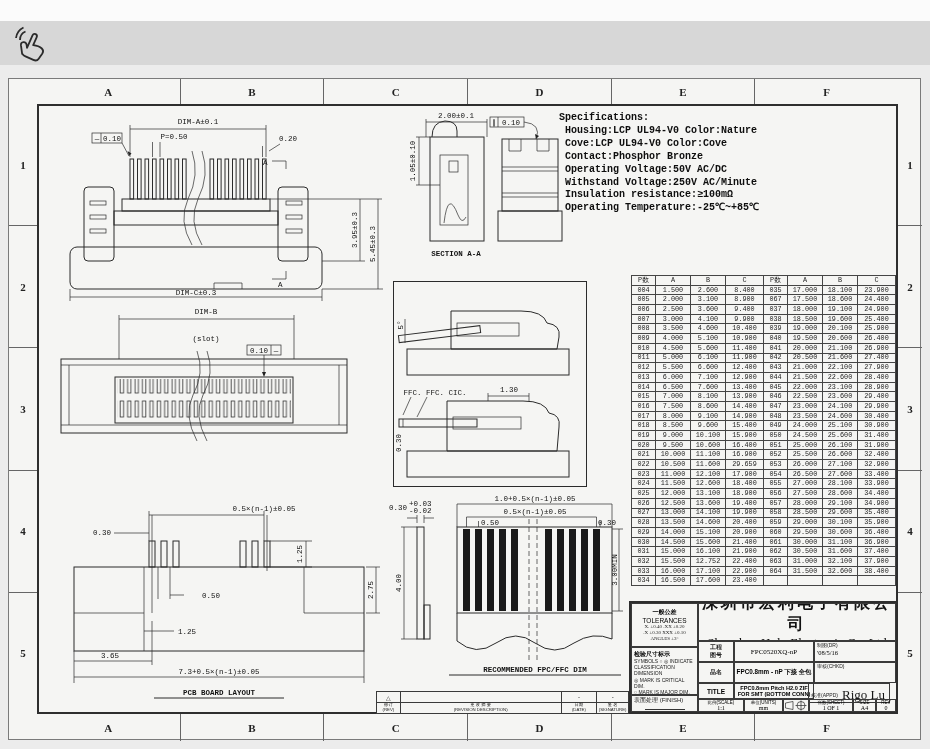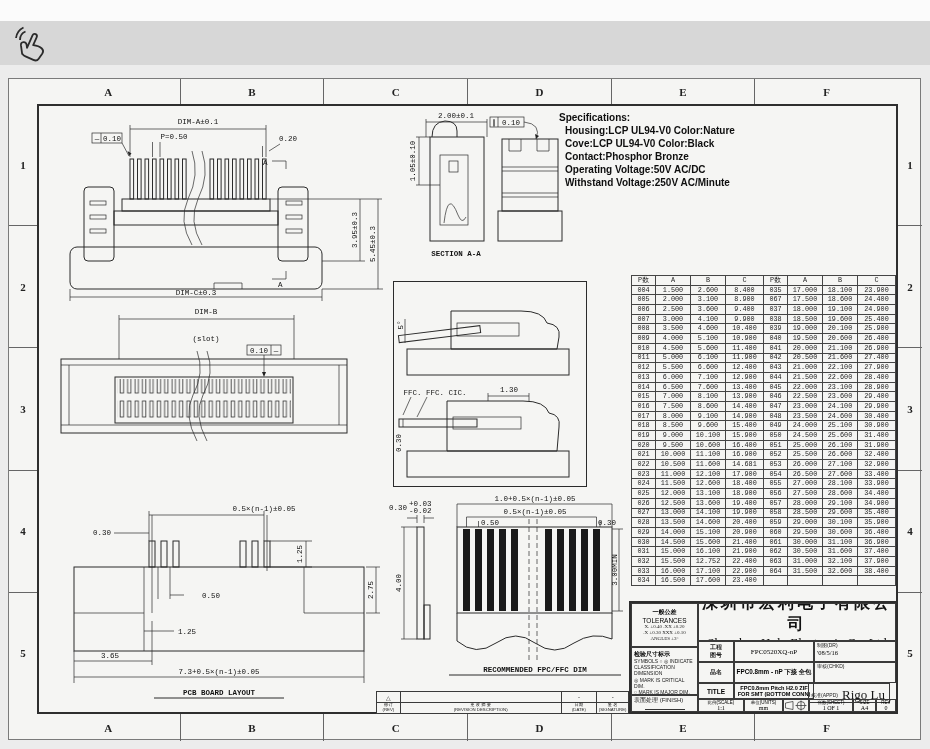--- a/index.html
+++ b/index.html
@@ -13,21 +13,21 @@
 .inner-frame{position:absolute;left:28px;top:25px;width:861px;height:610px;border:2px solid #2e2e2e}
 .zone{position:absolute;display:flex;color:#222;font-weight:bold;font-size:11px;font-family:"Liberation Serif","DejaVu Serif",serif}
 .zone-cell{flex:1;display:flex;align-items:center;justify-content:center}
 .zone.h .zone-cell + .zone-cell{border-left:1px solid #666}
 .zone.v{flex-direction:column}
 .zone.v .zone-cell + .zone-cell{border-top:1px solid #666}
 svg{overflow:visible;display:block}
 svg .ln{fill:none;stroke:#2b2b2b;stroke-width:1}
 svg .lnt{fill:none;stroke:#2b2b2b;stroke-width:0.7}
 svg text{font-family:"Liberation Mono","DejaVu Sans Mono",monospace;fill:#121212;font-size:7.5px}
-.specs{position:absolute;left:550px;top:33px;width:364px;font-family:Liberation Sans, sans-serif;font-weight:bold;color:#0e0e0e;font-size:10px;line-height:12.9px;white-space:nowrap}
+.specs{position:absolute;left:550px;top:33px;width:364px;font-family:Liberation Mono, monospace;font-weight:bold;color:#0e0e0e;font-size:10px;line-height:12.9px;white-space:nowrap}
 .specs .sline{padding-left:6px}
 .dimtable{position:absolute;left:622px;top:196px;border-collapse:collapse;table-layout:fixed;background:#f5f5f3}
 .dimtable th,.dimtable td{border:1px solid #454545;font-family:"Liberation Mono","DejaVu Sans Mono",monospace;font-weight:normal;font-size:6.8px;color:#1d1d1d;text-align:center;padding:0;height:9.7px;line-height:1;overflow:hidden;white-space:nowrap}
 .tb{position:absolute;left:620px;top:522px;width:269px;height:113px;border:2px solid #2e2e2e;background:#f5f5f3}
 .tb .cell{position:absolute;border:1px solid #3a3a3a;overflow:hidden}
 .lbl{font-size:5px;color:#222;line-height:1.15}
 .lbl6{font-size:6px;color:#222;line-height:1.2}
 .ctr{display:flex;flex-direction:column;align-items:center;justify-content:center;text-align:center;height:100%}
 .mono{font-family:Liberation Serif, serif}
 .company-cn{font-family:"Liberation Serif","DejaVu Serif",serif;font-weight:bold;font-size:16px;letter-spacing:3px;color:#111}
@@ -350,24 +350,26 @@
     <line x1="232" y1="36" x2="232" y2="118" class="lnt"></line>
     <text x="230" y="77" font-size="6.5" text-anchor="middle" transform="rotate(-90 230 77)">3.00MIN</text>
     <path d="M70 120 v28 q19 16 39 2 q20 -14 39 0 q20 14 39 0 q19 -12 38 -4 v-26" class="ln"></path>
     <text x="148" y="179" font-size="9" font-weight="bold" text-anchor="middle">RECOMMENDED FPC/FFC DIM</text>
     <line x1="62" y1="182" x2="234" y2="182" class="ln"></line>
   </svg>
 
   <div class="specs">
     <div>Specifications:</div>
     <div class="sline">Housing:LCP UL94-V0 Color:Nature</div>
-    <div class="sline">Cove:LCP UL94-V0 Color:Black</div>
+    <div class="sline">Cove:LCP UL94-V0 Color:Cove</div>
     <div class="sline">Contact:Phosphor Bronze</div>
     <div class="sline">Operating Voltage:50V AC/DC</div>
     <div class="sline">Withstand Voltage:250V AC/Minute</div>
+    <div class="sline">Insulation resistance:≥100mΩ</div>
+    <div class="sline">Operating Temperature:-25℃~+85℃</div>
   </div>
 
   <table class="dimtable">
     <colgroup>
       <col style="width:24px">
         <col style="width:35px">
         <col style="width:35px">
         <col style="width:38px">
       <col style="width:24px">
         <col style="width:35px">
@@ -564,21 +566,21 @@
           <td>16.900</td>
           <td>052</td>
           <td>25.500</td>
           <td>26.600</td>
           <td>32.400</td>
         </tr>
         <tr>
           <td>022</td>
           <td>10.500</td>
           <td>11.600</td>
-          <td>14.681</td>
+          <td>29.659</td>
           <td>053</td>
           <td>26.000</td>
           <td>27.100</td>
           <td>32.900</td>
         </tr>
         <tr>
           <td>023</td>
           <td>11.000</td>
           <td>12.100</td>
           <td>17.900</td>

